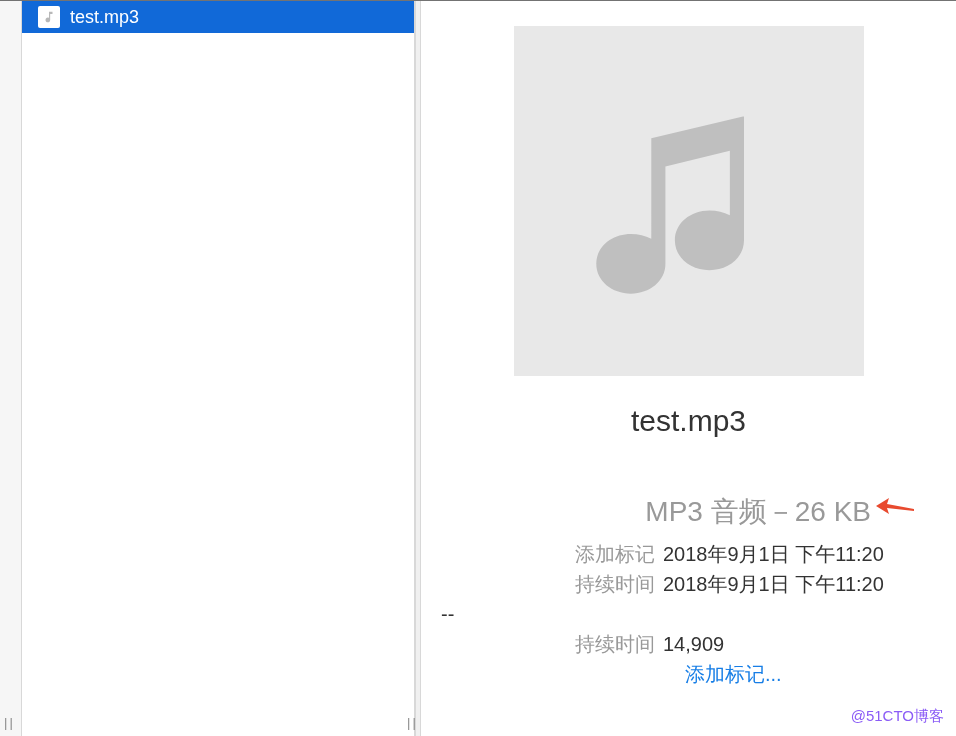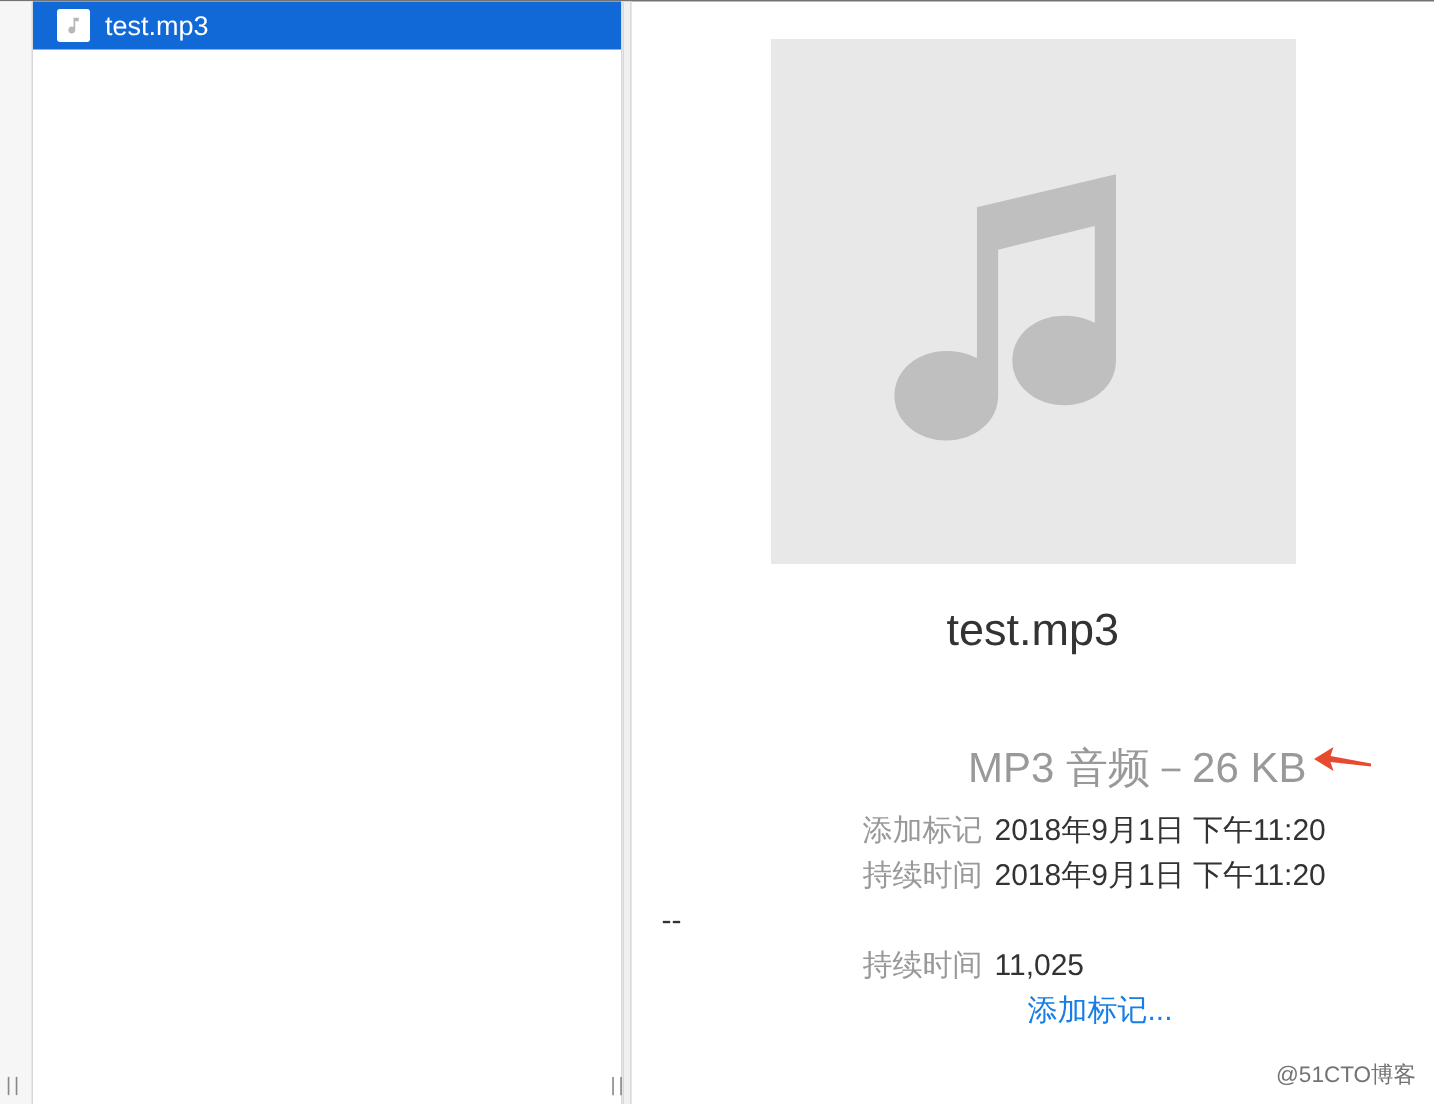--- a/index.html
+++ b/index.html
@@ -149,21 +149,21 @@
       left: 407px;
       bottom: 6px;
       color: #888;
       font-size: 13px;
       letter-spacing: 2px;
     }
     .watermark {
       position: absolute;
       right: 12px;
       bottom: 10px;
-      color: #737373;
+      color: #8b5cf6;
       font-size: 15px;
     }
   </style>
 </head>
 <body>
 
 <div class="container">
   <div class="left-panel">
     <div class="left-edge"></div>
     <div class="file-list">
@@ -203,21 +203,21 @@
       </div>
       <div class="meta-row">
         <div class="meta-label">持续时间</div>
         <div class="meta-value">2018年9月1日 下午11:20</div>
       </div>
       <div class="meta-row">
         <div class="meta-value">--</div>
       </div>
       <div class="meta-row">
         <div class="meta-label">持续时间</div>
-        <div class="meta-value">11,025</div>
+        <div class="meta-value">14,909</div>
       </div>
       <div class="meta-row">
         <div class="meta-label"></div>
         <div class="meta-value tag-link">添加标记...</div>
       </div>
     </div>
   </div>
 </div>
 
 <div class="resize-handle-left">||</div>

